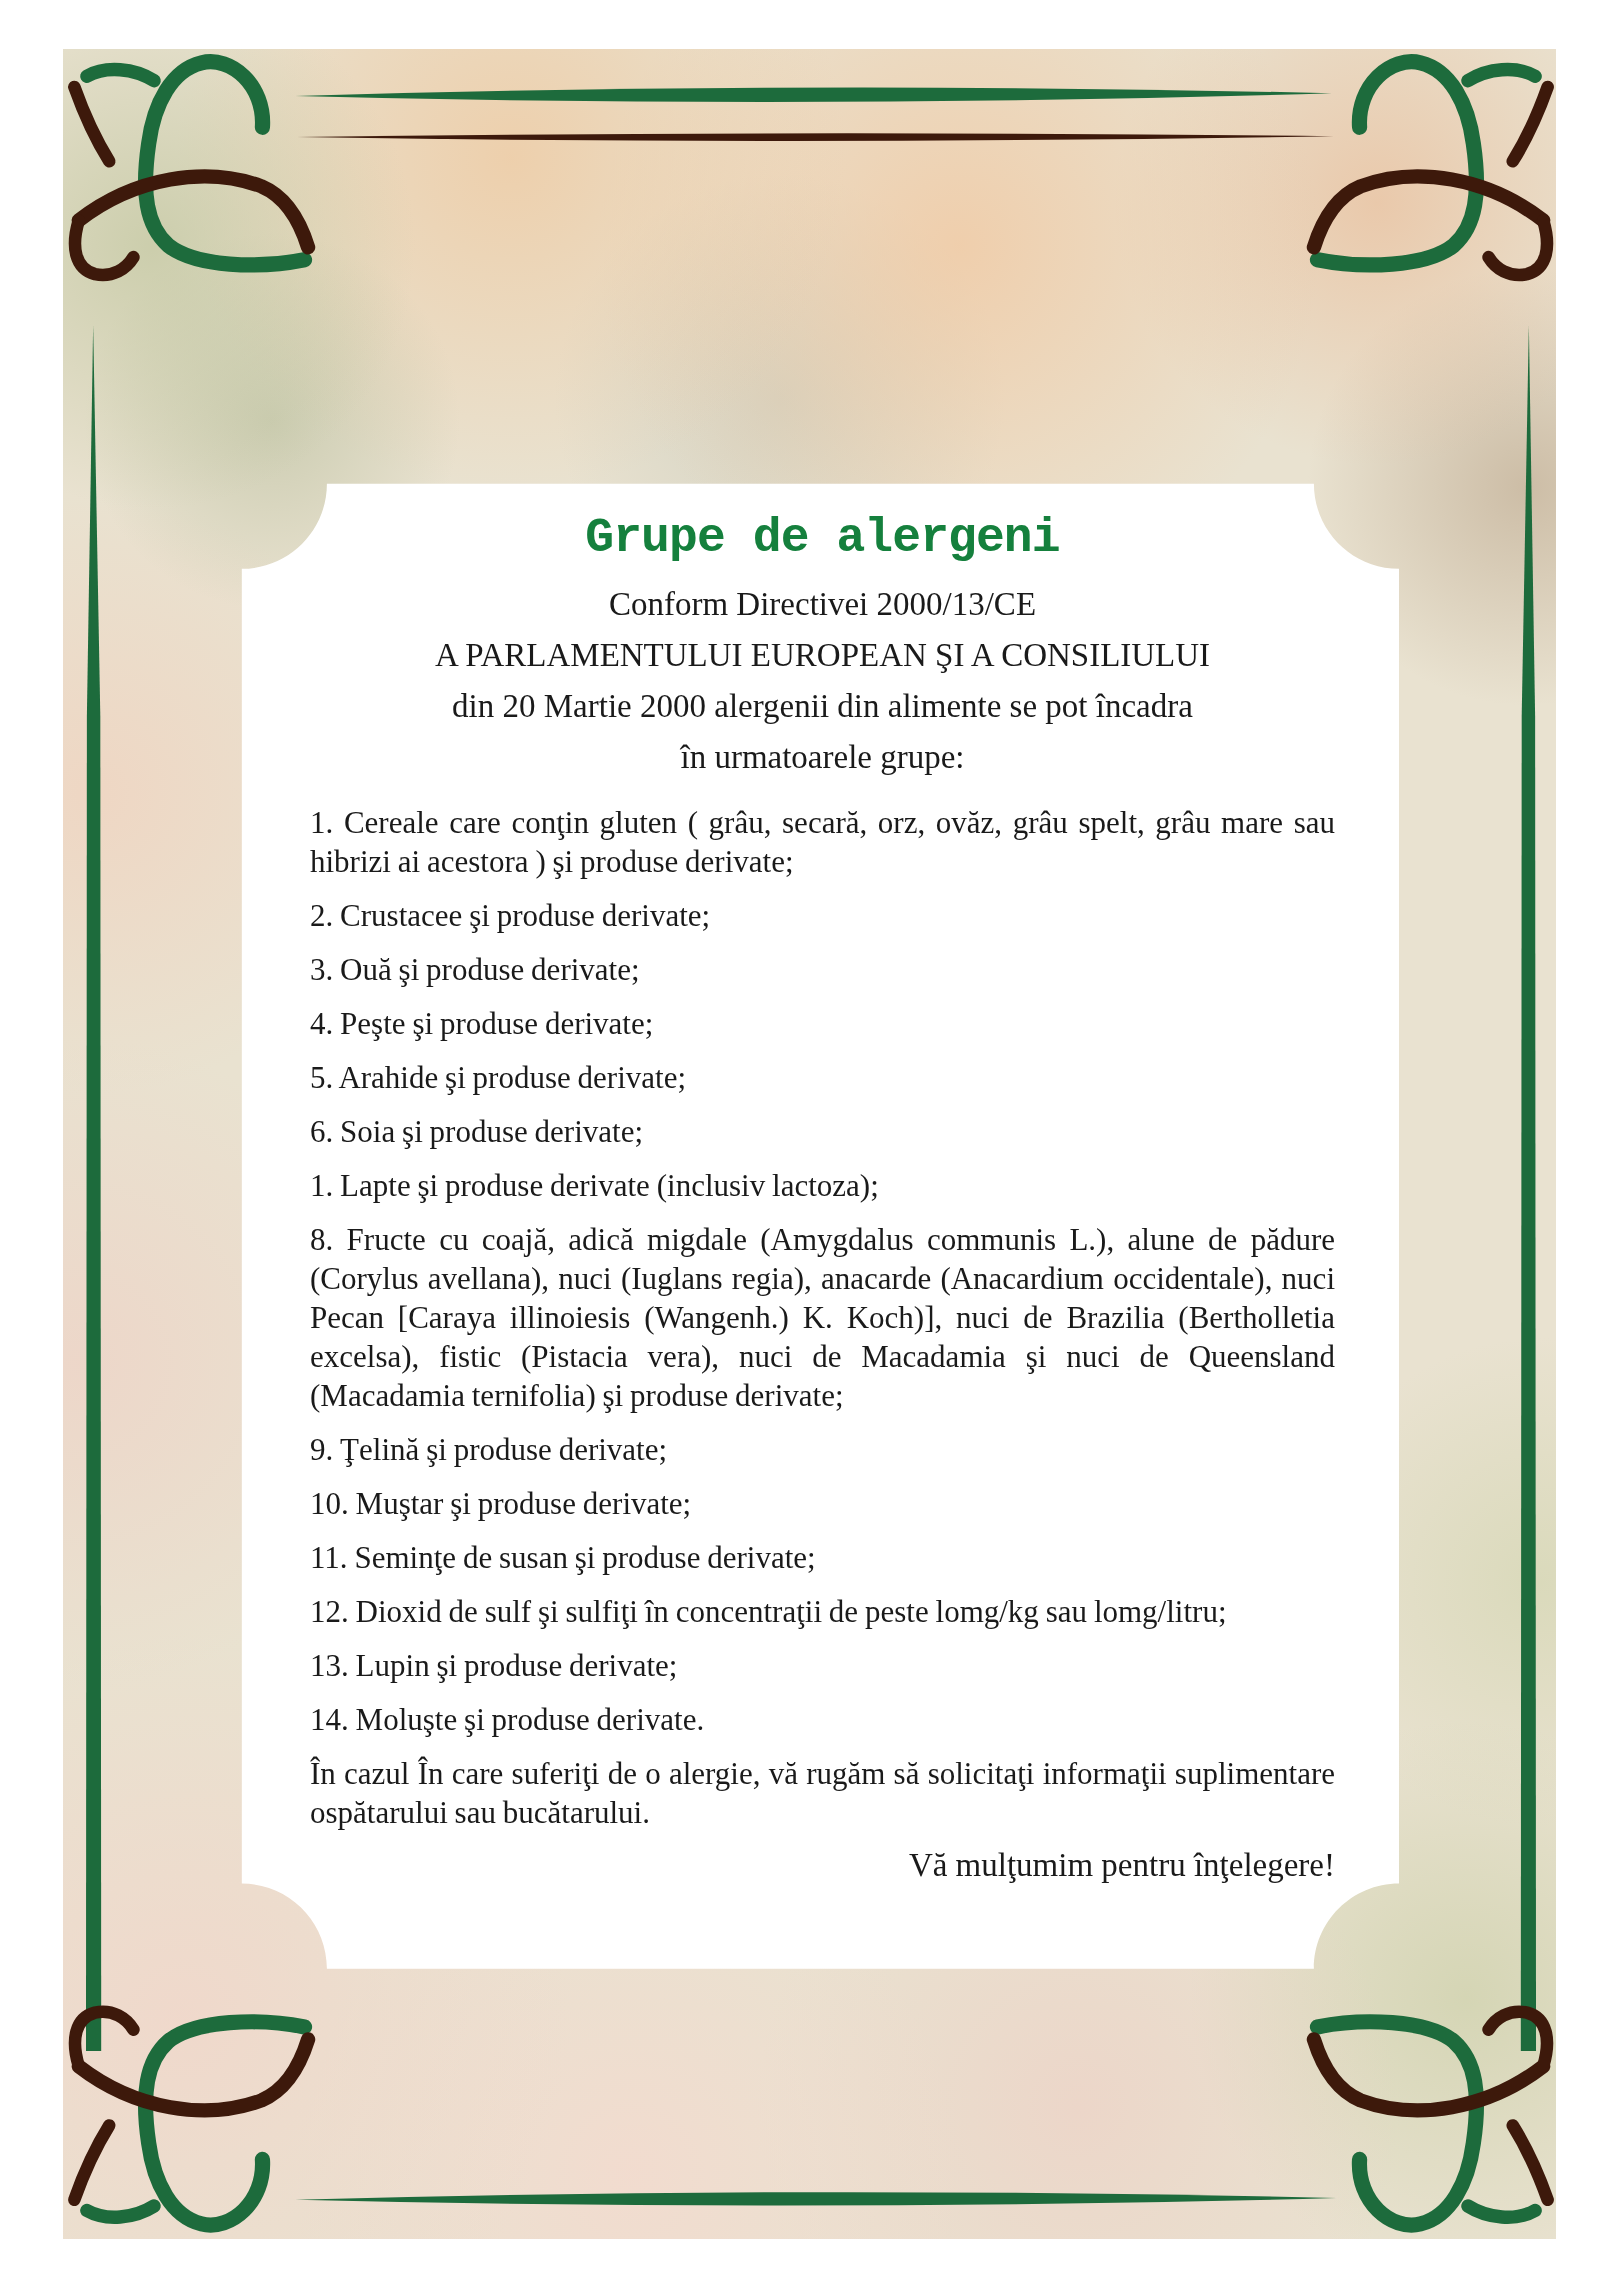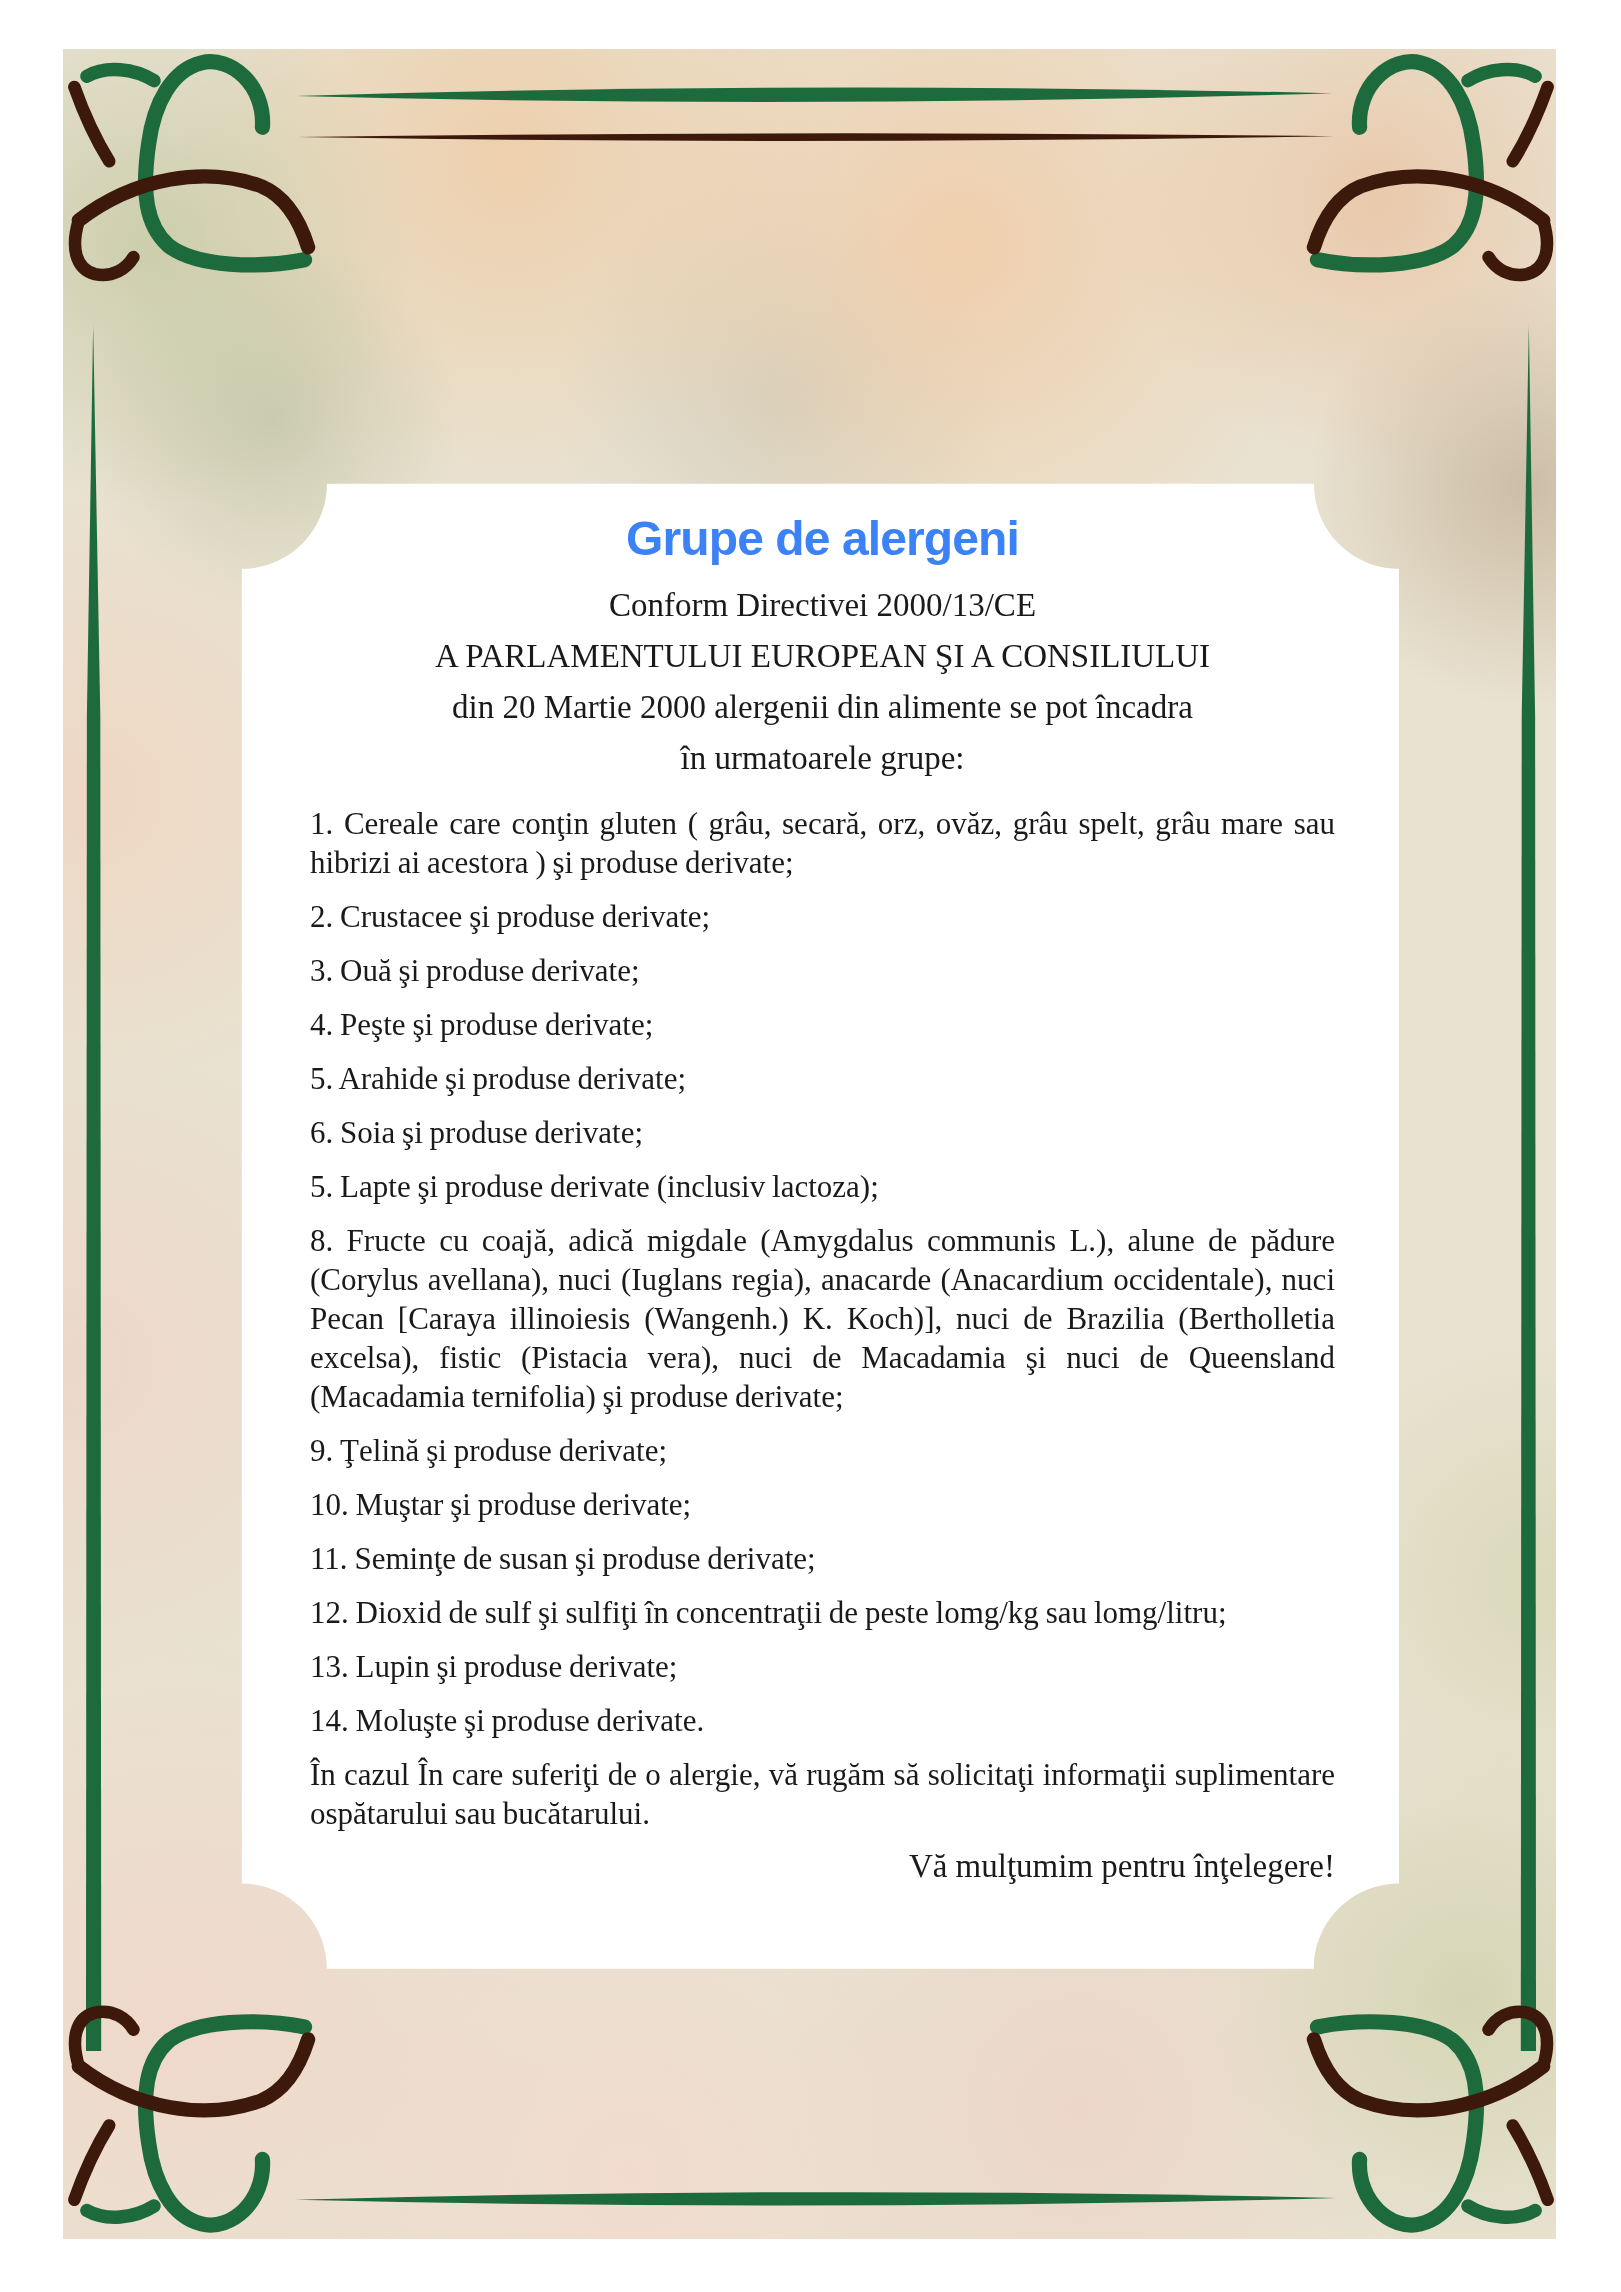--- a/index.html
+++ b/index.html
@@ -97,36 +97,36 @@
              L 1467,540
              C 1467,592.5 1509.5,635 1562,635
              L 1562,2103
              C 1509.5,2103 1467,2145.5 1467,2198
              L 365,2198
              C 365,2145.5 322.5,2103 270,2103
              Z"></path>
   </svg>
 
   <div class="content">
-    <h1 style="color:#3b82f6;">Grupe de alergeni</h1>
+    <h1 style="color:#15803d;font-family:Liberation Mono, monospace;">Grupe de alergeni</h1>
 
     <div class="intro-block">
       <p class="intro">Conform Directivei 2000/13/CE</p>
       <p class="intro">A PARLAMENTULUI EUROPEAN ŞI A CONSILIULUI</p>
       <p class="intro">din 20 Martie 2000 alergenii din alimente se pot încadra</p>
       <p class="intro">în urmatoarele grupe:</p>
     </div>
 
     <p class="item">1. Cereale care conţin gluten ( grâu, secară, orz, ovăz, grâu spelt, grâu mare sau hibrizi ai acestora ) şi produse derivate;</p>
     <p class="item">2. Crustacee şi produse derivate;</p>
     <p class="item">3. Ouă şi produse derivate;</p>
     <p class="item">4. Peşte şi produse derivate;</p>
     <p class="item">5. Arahide şi produse derivate;</p>
     <p class="item">6. Soia şi produse derivate;</p>
-    <p class="item">5. Lapte şi produse derivate (inclusiv lactoza);</p>
+    <p class="item">1. Lapte şi produse derivate (inclusiv lactoza);</p>
     <p class="item">8. Fructe cu coajă, adică migdale (Amygdalus communis L.), alune de pădure (Corylus avellana), nuci (Iuglans regia), anacarde (Anacardium occidentale), nuci Pecan [Caraya illinoiesis (Wangenh.) K. Koch)], nuci de Brazilia (Bertholletia excelsa), fistic (Pistacia vera), nuci de Macadamia şi nuci de Queensland (Macadamia ternifolia) şi produse derivate;</p>
     <p class="item">9. Ţelină şi produse derivate;</p>
     <p class="item">10. Muştar şi produse derivate;</p>
     <p class="item">11. Seminţe de susan şi produse derivate;</p>
     <p class="item">12. Dioxid de sulf şi sulfiţi în concentraţii de peste lomg/kg sau lomg/litru;</p>
     <p class="item">13. Lupin şi produse derivate;</p>
     <p class="item">14. Moluşte şi produse derivate.</p>
 
     <p class="closing">În cazul În care suferiţi de o alergie, vă rugăm să solicitaţi informaţii suplimentare ospătarului sau bucătarului.</p>
     <p class="thanks">Vă mulţumim pentru înţelegere!</p>

